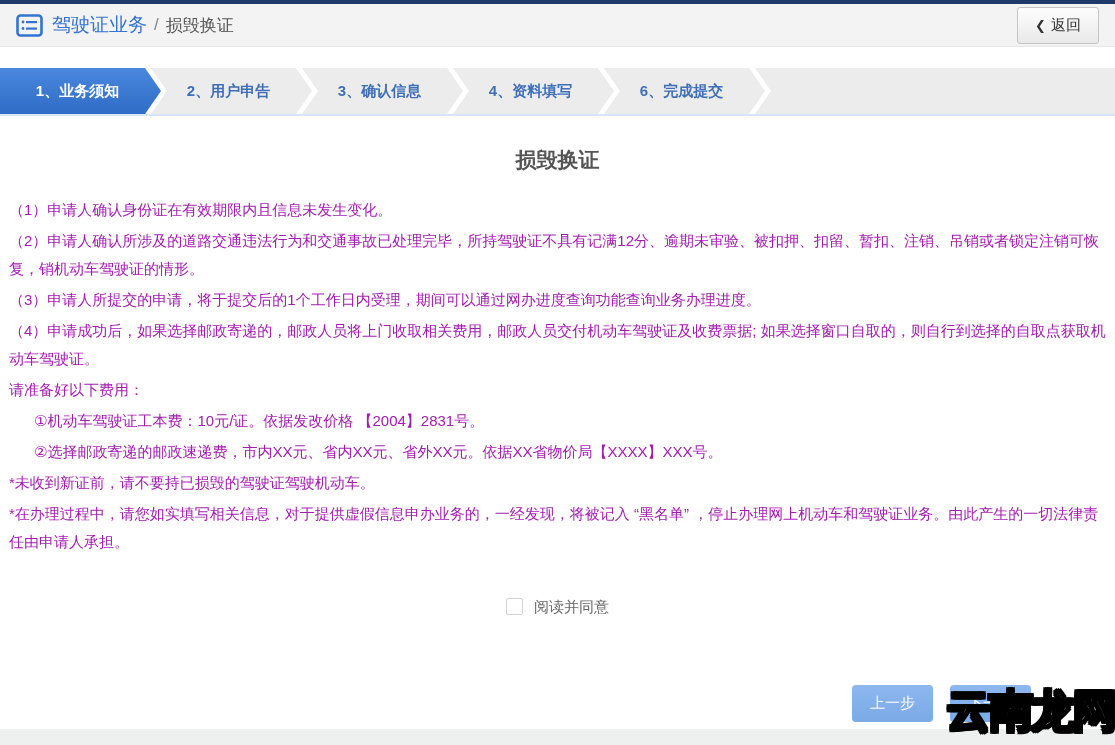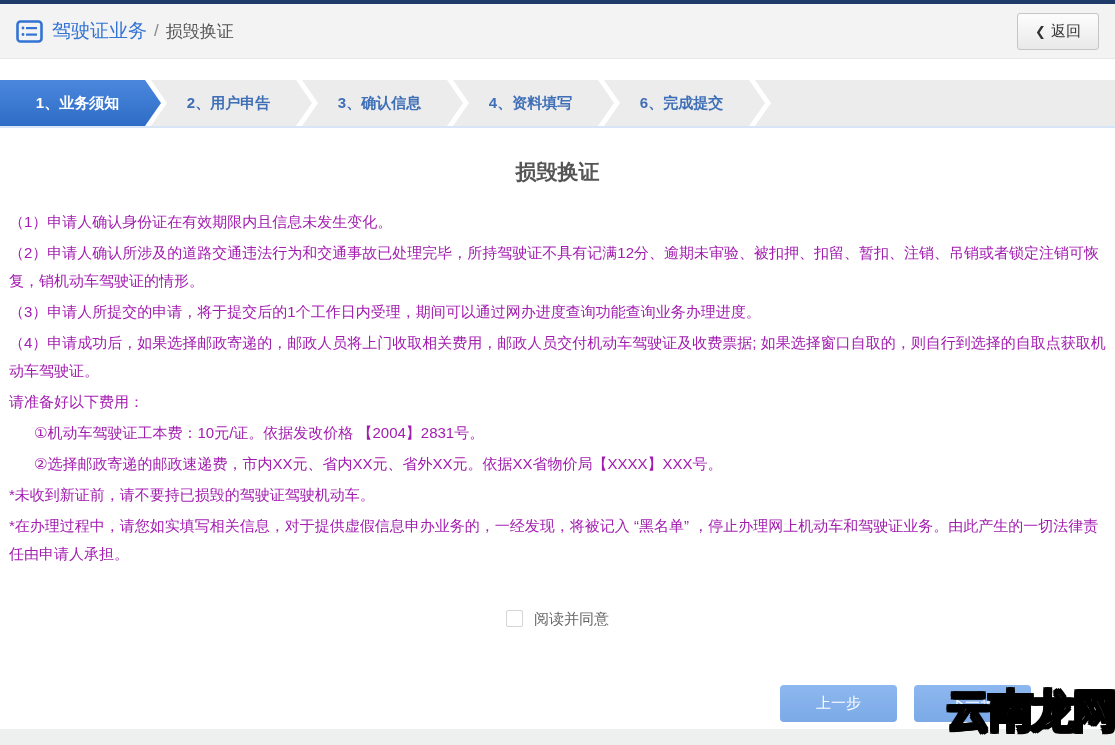--- a/index.html
+++ b/index.html
@@ -5,21 +5,21 @@
   * { box-sizing: border-box; }
   html,body { margin:0; padding:0; }
   body {
     width:1115px; height:745px; position:relative; overflow:hidden;
     background:#ffffff; font-family:"Liberation Sans","DejaVu Sans",sans-serif;
   }
   
   .top-line { height:4px; background:#1e3a68; }
   
   .header {
-    height:55px; background:#f3f3f3; border-bottom:1px solid #e7e7e7;
+    height:43px; background:#f3f3f3; border-bottom:1px solid #e7e7e7;
     display:flex; align-items:center; padding:0 16px;
   }
   .header-icon { width:27px; height:23px; display:inline-block; }
   .section-title { color:#3273d4; font-size:19px; margin-left:9px; }
   .crumb-sep { color:#888; font-size:17px; margin:0 7px; }
   .subpage-title { color:#555; font-size:17px; }
   .back-button {
     margin-left:auto; background:linear-gradient(#fdfdfd,#e9e9e9);
     border:1px solid #c5c5c5; border-radius:3px; padding:8px 17px;
     font-size:15px; color:#333; cursor:pointer; display:flex; align-items:center; gap:5px;
@@ -51,21 +51,21 @@
   
   .agree-row { display:flex; align-items:flex-start; justify-content:center; margin-top:42px; gap:11px; }
   .checkbox {
     width:17px; height:17px; background:#fff; border:1px solid #d4d4d4; border-radius:2px; cursor:pointer;
   }
   .agree-label { color:#666; font-size:15px; }
   
   .button-row { position:absolute; bottom:23px; right:84px; display:flex; gap:17px; }
   .nav-button {
     background:linear-gradient(#8db7ef,#7baae7); border:none; border-radius:4px;
-    color:#fff; font-size:15px; padding:9px 36px; min-width:75px; cursor:pointer;
+    color:#fff; font-size:15px; padding:9px 18px; min-width:75px; cursor:pointer;
     font-family:inherit;
   }
   
   .footer-strip { position:absolute; left:0; bottom:0; width:100%; height:16px; background:#eef0ef; }
   
   .watermark {
     position:absolute; right:0; bottom:4px; font-size:44px; font-weight:bold;
     letter-spacing:-2px; white-space:nowrap; pointer-events:none;
     -webkit-text-stroke:2px #000;
     text-shadow:2px 0 0 #000,-2px 0 0 #000,0 2px 0 #000,0 -2px 0 #000,

